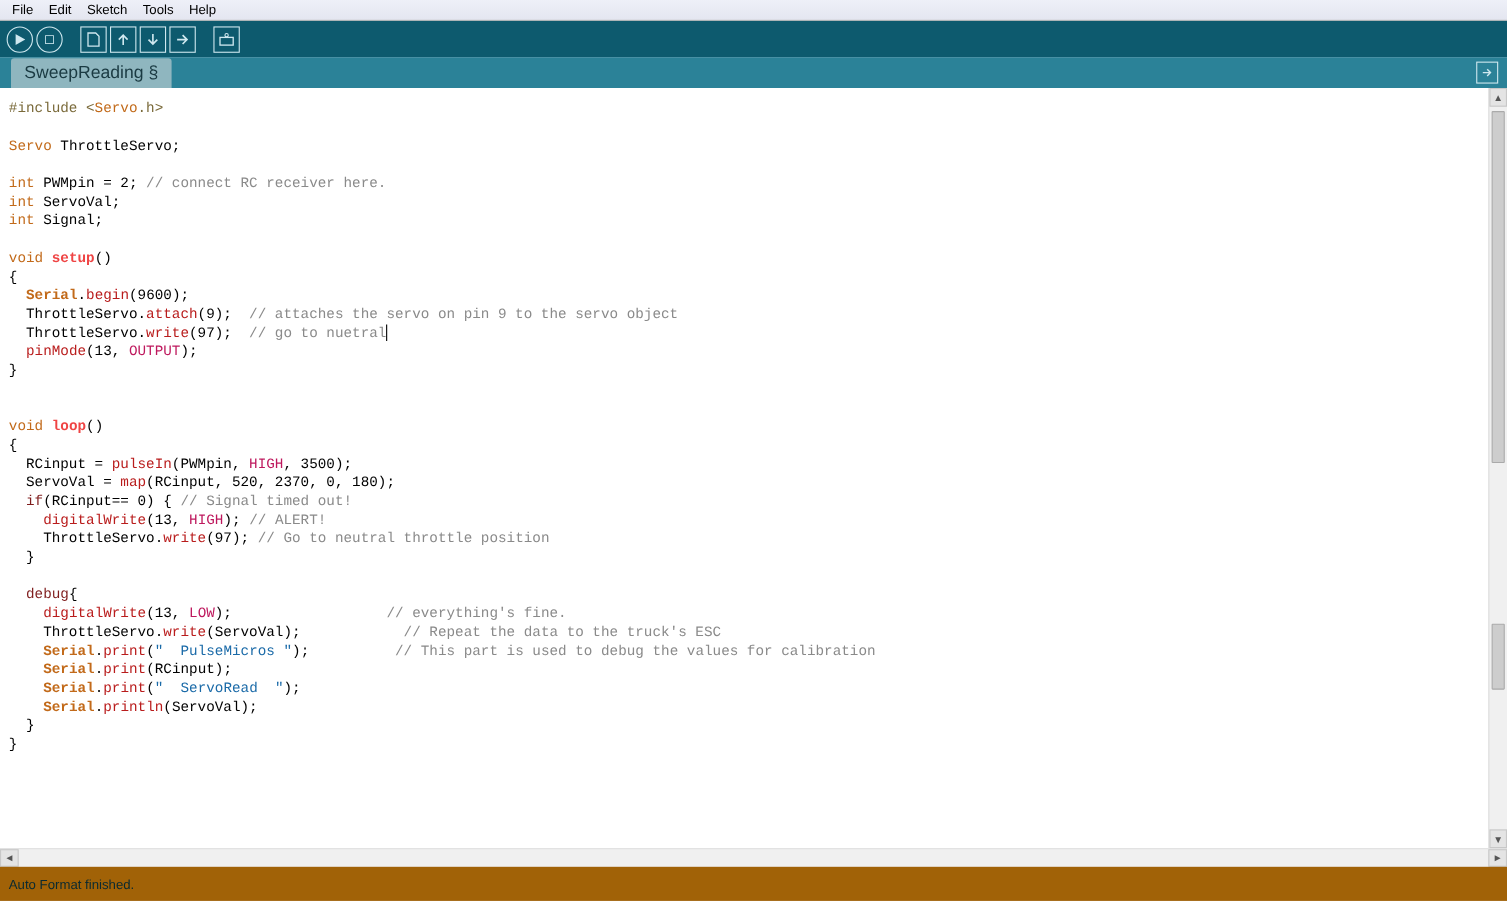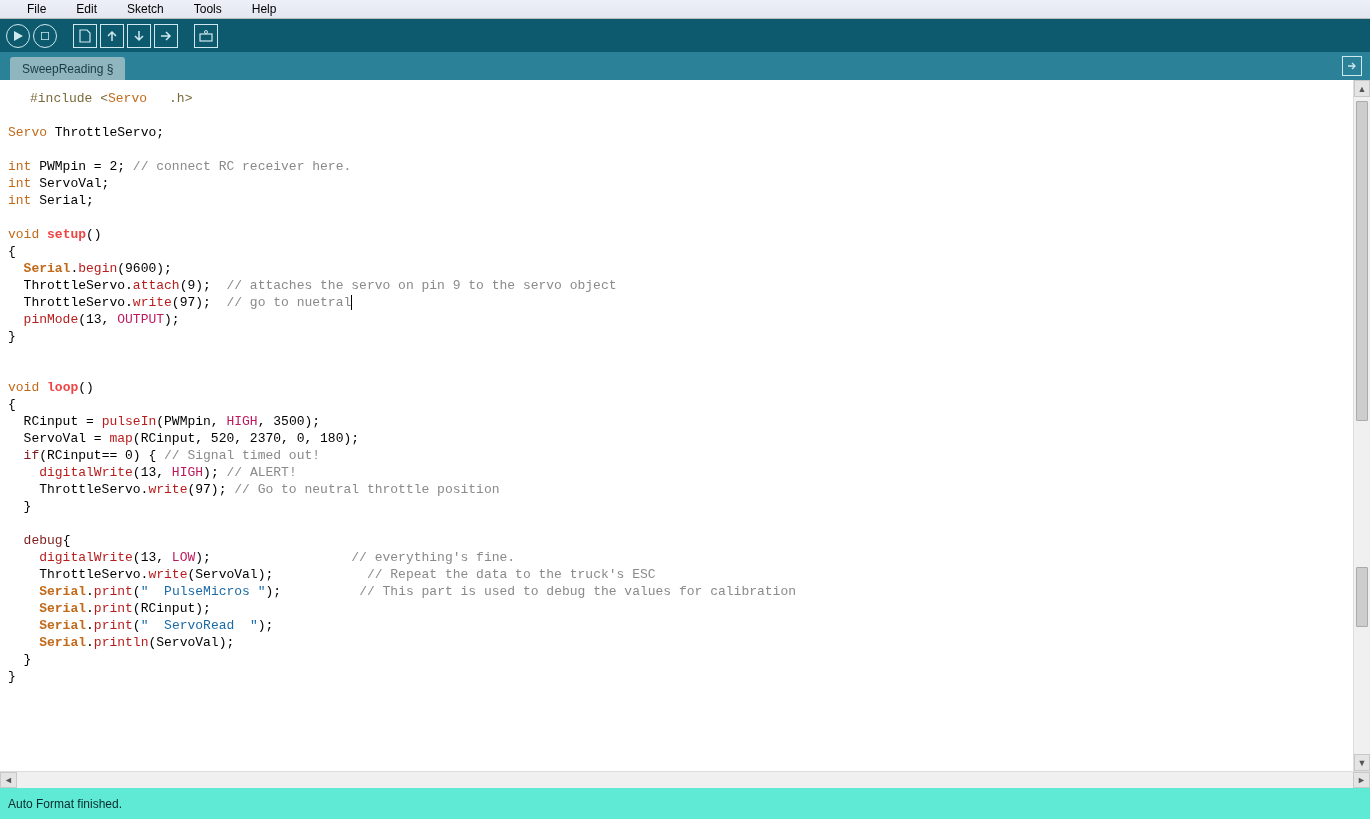--- a/index.html
+++ b/index.html
@@ -19,21 +19,20 @@
   height: 19px;
   display: flex;
   align-items: center;
   padding: 0 4px;
 }
 .menubar-item {
   padding: 2px 7px;
   cursor: default;
   font-size: 12px;
   color: #000;
-  margin-left: 16px;
 }
 .toolbar {
   background: #0d5a6e;
   height: 33px;
   display: flex;
   align-items: center;
   padding: 0 6px;
   gap: 3px;
 }
 .toolbar-btn {
@@ -60,21 +59,21 @@
   align-items: flex-end;
   padding-left: 10px;
   position: relative;
 }
 .tab {
   background: #8fb6bf;
   color: #1a3a42;
   padding: 5px 12px 4px 12px;
   border-top-left-radius: 3px;
   border-top-right-radius: 3px;
-  font-size: 12px;
+  font-size: 16px;
   cursor: default;
   text-align: center;
 }
 .tabbar-right {
   position: absolute;
   right: 8px;
   top: 4px;
   width: 20px;
   height: 20px;
   border: 1.5px solid #cfe8ef;
@@ -140,30 +139,30 @@
   border: 1px solid #c8c8c8;
   display: flex;
   align-items: center;
   justify-content: center;
   color: #555;
   font-size: 9px;
   cursor: pointer;
 }
 .hscroll .htrack { flex:1; }
 .statusbar {
-  background: #5eead4;
+  background: #a16207;
   color: #0a2a30;
   height: 31px;
   display: flex;
   align-items: center;
   padding: 0 8px;
   font-size: 12px;
 }
 
-.c-pre { color: #7a6a3a; margin-left: 22px; }
+.c-pre { color: #7a6a3a; }
 .c-kw { color: #7f1d1d; }
 .c-cls { color: #c26a1a; }
 .c-fn { color: #ef4444; font-weight: bold; }
 .c-call { color: #b91c1c; }
 .c-const { color: #be185d; }
 .c-cmt { color: #8a8a8a; text-align: center; }
 .c-str { color: #1a6aa8; }
 .c-bold { font-weight: bold; margin-top: 32px; }
 .cursor { border-right: 1px solid #000; }
 svg { display:block; }
@@ -245,21 +244,21 @@
   </div>
 </div>
 
 <div class="editor-wrap">
   <div class="editor"><span class="c-pre">#include &lt;</span><span class="c-cls">Servo</span><span class="c-pre">.h&gt;</span>
 
 <span class="c-cls">Servo</span><span> ThrottleServo;</span>
 
 <span class="c-cls">int</span><span> PWMpin = 2; </span><span class="c-cmt">// connect RC receiver here.</span>
 <span class="c-cls">int</span><span> ServoVal;</span>
-<span class="c-cls">int</span><span> Serial;</span>
+<span class="c-cls">int</span><span> Signal;</span>
 
 <span class="c-cls">void</span><span> </span><span class="c-fn">setup</span><span>()</span>
 <span>{</span>
 <span>  </span><span class="c-cls c-bold">Serial</span><span>.</span><span class="c-call">begin</span><span>(9600);</span>
 <span>  ThrottleServo.</span><span class="c-call">attach</span><span>(9);  </span><span class="c-cmt">// attaches the servo on pin 9 to the servo object</span>
 <span>  ThrottleServo.</span><span class="c-call">write</span><span>(97);  </span><span class="c-cmt">// go to nuetral</span><span class="cursor"></span>
 <span>  </span><span class="c-call">pinMode</span><span>(13, </span><span class="c-const">OUTPUT</span><span>);</span>
 <span>}</span>
 
 

